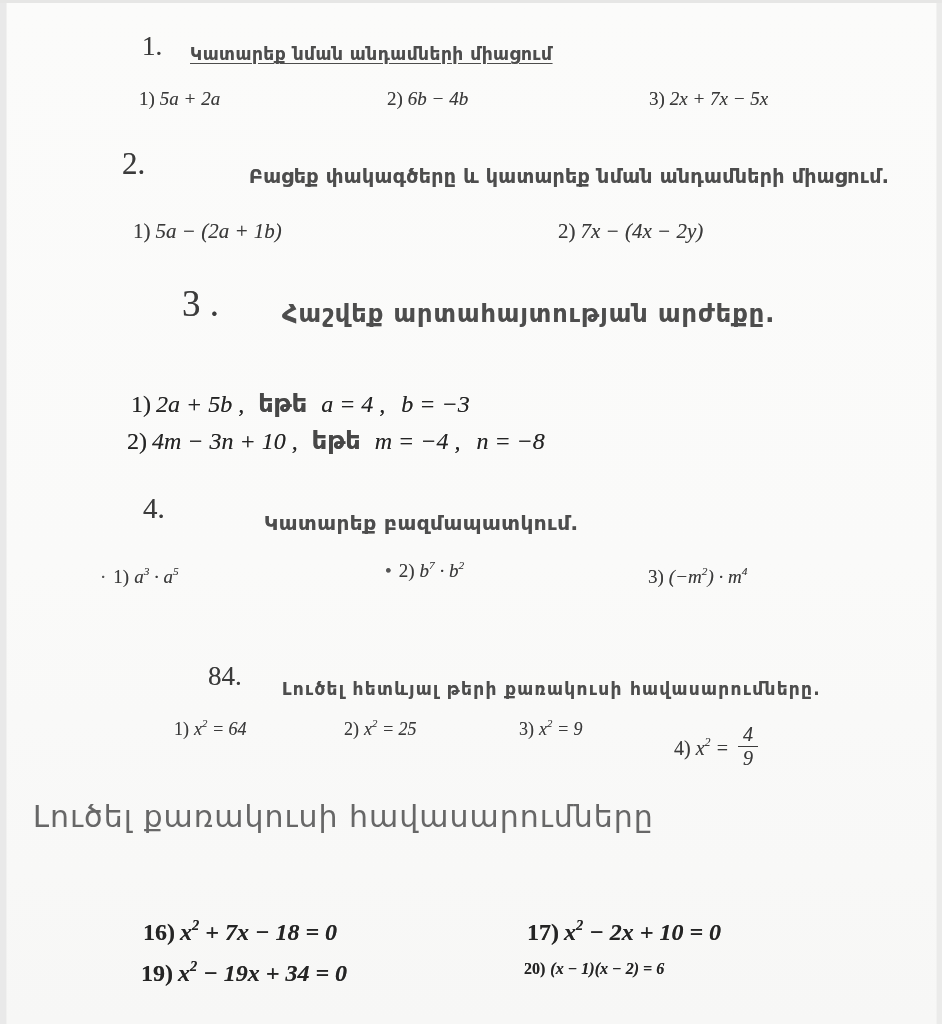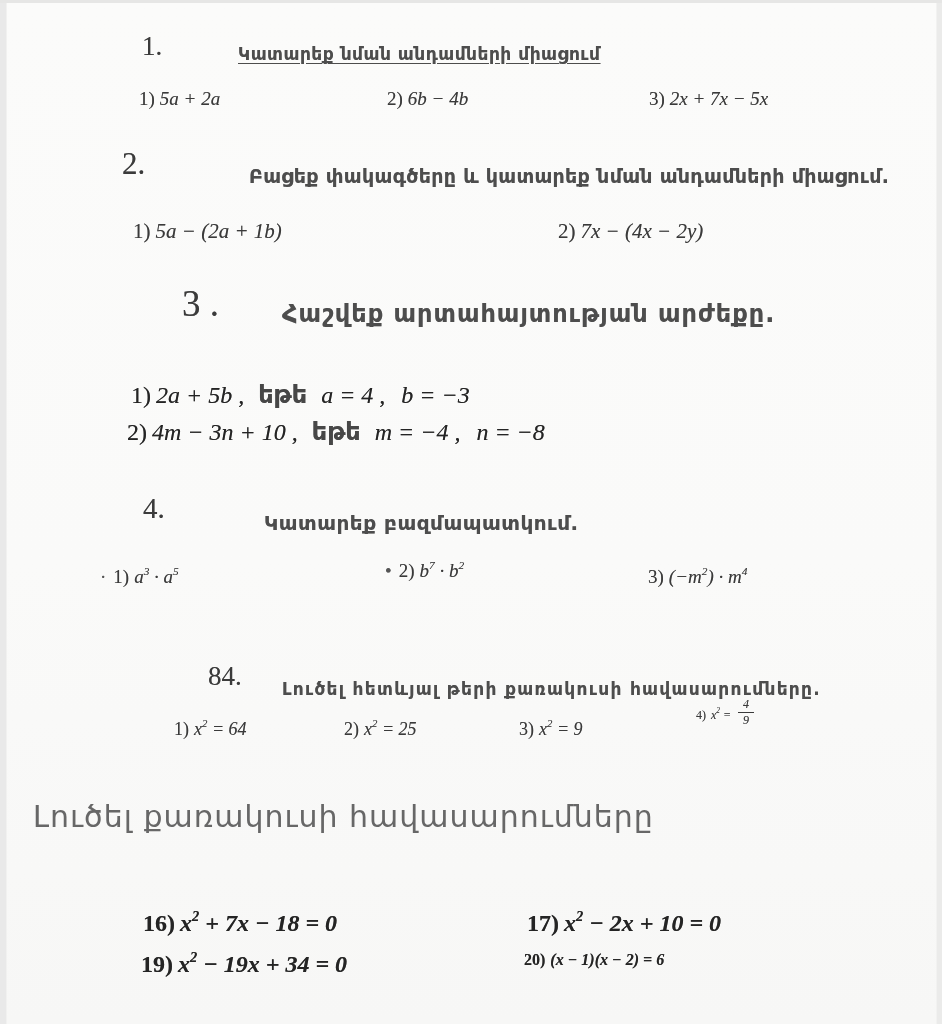--- a/index.html
+++ b/index.html
@@ -45,21 +45,21 @@
   .mrow .mlabel { font-style:normal; margin-right:5px; }
   .mrow sup { font-size:60%; font-style:italic; position:relative; top:-1px; line-height:0; }
   .bullet { font-style:normal; margin-right:7px; color:#555; }
   .cond {
     font-family:"DejaVu Sans", sans-serif;
     font-style:normal; font-weight:bold; color:#474747;
     margin:0 14px;
   }
   .gap { display:inline-block; width:16px; }
 
-  .dark { color:#242424; text-shadow:0 0 0.6px rgba(40,40,40,.6); }
+  .dark { color:#242424; text-shadow:0 0 0.6px rgba(40,40,40,.6);margin-top:9px; }
   .bold { font-weight:bold; }
 
   
   .frac {
     display:inline-block; vertical-align:middle;
     text-align:center; line-height:1.05; margin-left:4px;
     transform:translateY(-4px);
   }
   .frac .fnum { display:block; padding:0 5px 1px 5px; border-bottom:1.6px solid #3a3a3a; }
   .frac .fden { display:block; padding-top:1px; }
@@ -74,21 +74,21 @@
 </style>
 </head>
 <body>
 
 <div class="page">
   <div class="edge-left"></div>
   <div class="edge-right"></div>
   <div class="edge-top"></div>
 
   <div class="abs num" style="left:142px; top:31px; font-size:27px;">1.</div>
-  <div class="abs amtitle underlined" style="left:190px; top:44px; font-size:17px; letter-spacing:0.5px;margin-left:48px;">Կատարեք նման անդամների միացում</div>
+  <div class="abs amtitle underlined" style="left:190px; top:44px; font-size:17px; letter-spacing:0.5px;">Կատարեք նման անդամների միացում</div>
 
   <div class="abs mrow" style="left:139px; top:88px; font-size:19px;">
     <span class="mlabel">1)</span><span>5a + 2a</span>
   </div>
   <div class="abs mrow" style="left:387px; top:88px; font-size:19px;">
     <span class="mlabel">2)</span><span>6b − 4b</span>
   </div>
   <div class="abs mrow" style="left:649px; top:88px; font-size:19px;">
     <span class="mlabel">3)</span><span>2x + 7x − 5x</span>
   </div>
@@ -131,21 +131,21 @@
 
   <div class="abs mrow" style="left:174px; top:719px; font-size:18px;">
     <span class="mlabel">1)</span><span>x</span><sup>2</sup><span> = 64</span>
   </div>
   <div class="abs mrow" style="left:344px; top:719px; font-size:18px;">
     <span class="mlabel">2)</span><span>x</span><sup>2</sup><span> = 25</span>
   </div>
   <div class="abs mrow" style="left:519px; top:719px; font-size:18px;">
     <span class="mlabel">3)</span><span>x</span><sup>2</sup><span> = 9</span>
   </div>
-  <div class="abs mrow" style="left:674px; top:702px; font-size:12px;margin-left:22px;">
+  <div class="abs mrow" style="left:674px; top:728px; font-size:20px;">
     <span class="mlabel">4)</span><span>x</span><sup>2</sup><span> = </span><span class="frac"><span class="fnum">4</span><span class="fden">9</span></span>
   </div>
 
   <div class="abs free-heading" style="left:33px; top:799px; font-size:30px;">Լուծել քառակուսի հավասարումները</div>
 
   <div class="abs mrow dark bold" style="left:143px; top:910px; font-size:24px;">
     <span class="mlabel">16)</span><span>x</span><sup>2</sup><span> + 7x − 18 = 0</span>
   </div>
   <div class="abs mrow dark bold" style="left:527px; top:910px; font-size:24px;">
     <span class="mlabel">17)</span><span>x</span><sup>2</sup><span> − 2x + 10 = 0</span>

